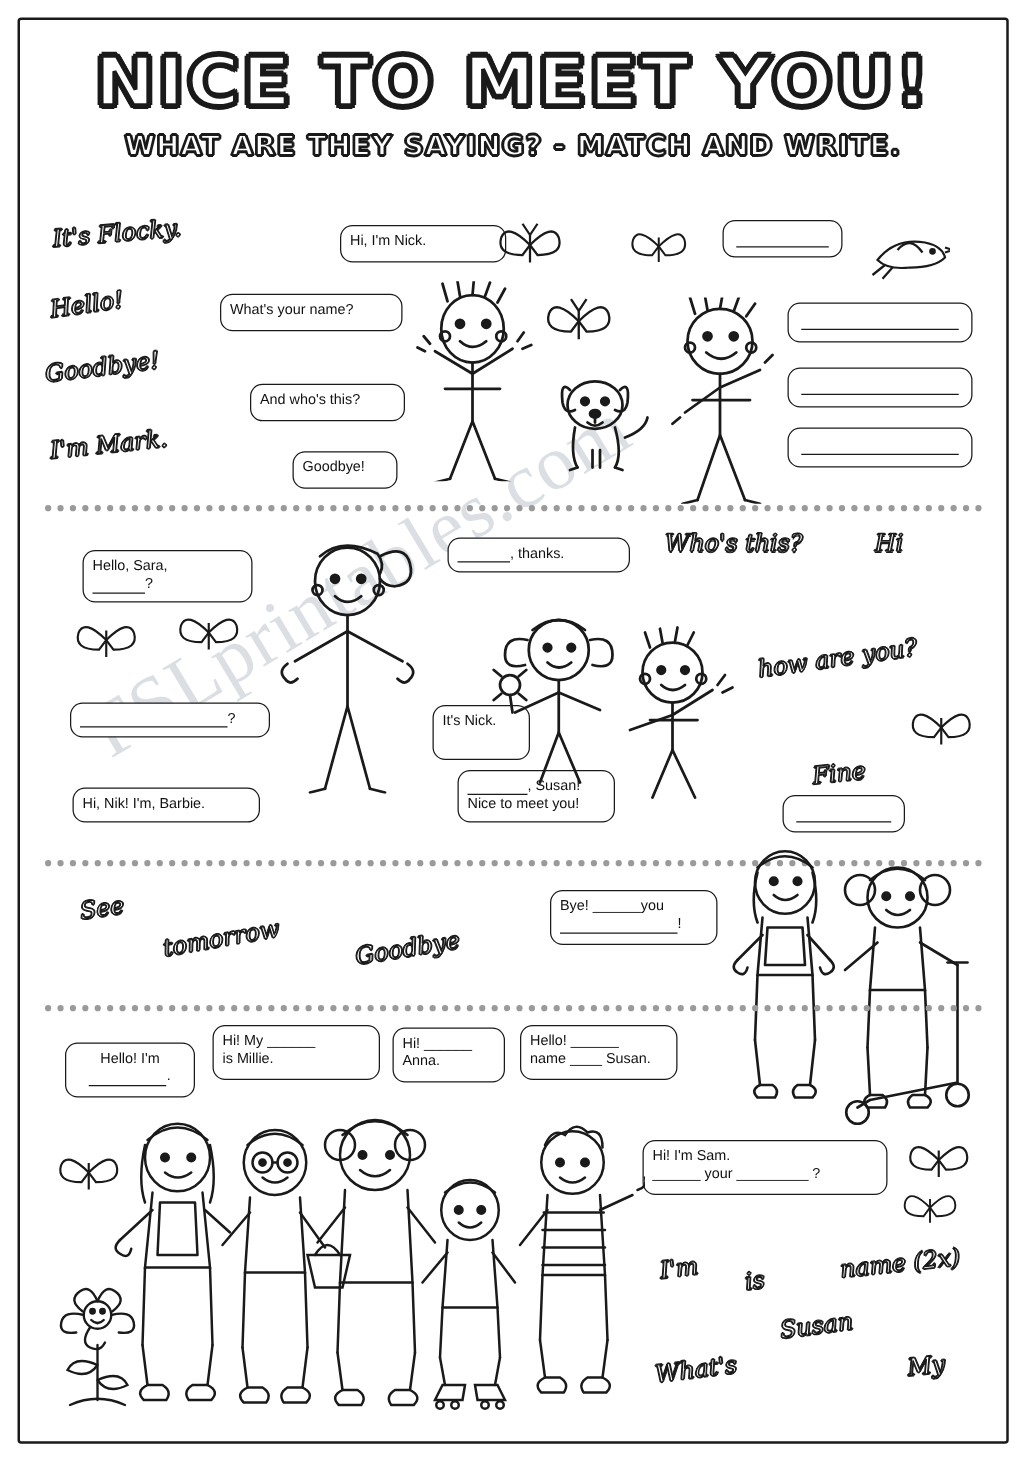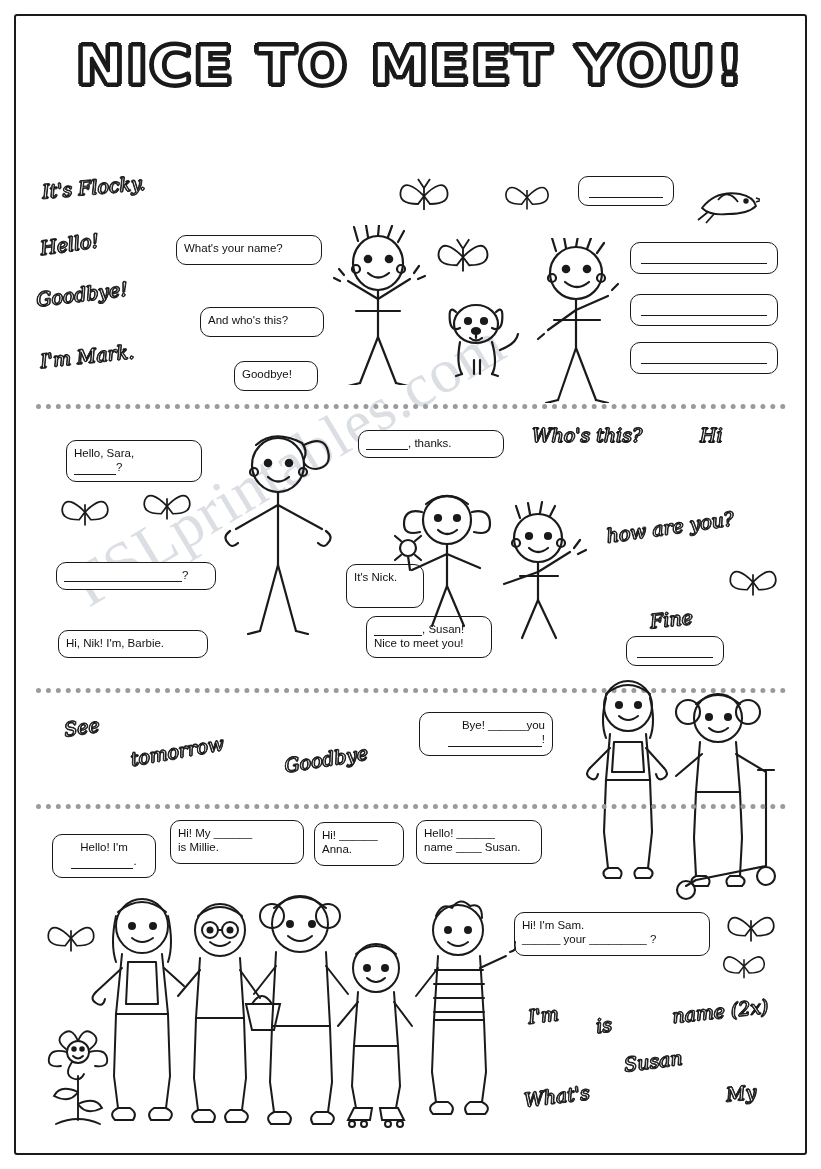--- a/index.html
+++ b/index.html
@@ -141,29 +141,31 @@
   }
 </style>
 </head>
 <body>
 
 <div id="sheet">
   <div class="page-border"></div>
 
   <div class="title-wrap">
     <span class="title">NICE TO MEET YOU!</span>
+    <span class="subtitle">WHAT ARE THEY SAYING? - MATCH AND WRITE.</span>
   </div>
 
   <div class="watermark">FSLprintables.com</div>
 
   <div class="hand" style="left:42px; top:176px; transform:rotate(-5deg);">It's Flocky.</div>
   <div class="hand" style="left:40px; top:233px; transform:rotate(-8deg);">Hello!</div>
   <div class="hand" style="left:36px; top:283px; transform:rotate(-7deg);">Goodbye!</div>
   <div class="hand" style="left:40px; top:345px; transform:rotate(-6deg);">I'm Mark.</div>
 
+  <div class="bubble" style="left:272px; top:180px; width:133px; height:30px;">Hi, I'm Nick.</div>
   <div class="bubble" style="left:176px; top:235px; width:146px; height:30px;">What's your name?</div>
   <div class="bubble" style="left:200px; top:307px; width:124px; height:30px;">And who's this?</div>
   <div class="bubble" style="left:234px; top:361px; width:84px; height:30px;">Goodbye!</div>
 
   <div class="bubble empty-lines" style="left:578px; top:176px; width:96px; height:30px;">
     <span class="fullline"></span>
   </div>
   <div class="bubble empty-lines" style="left:630px; top:242px; width:148px; height:32px;">
     <span class="fullline"></span>
   </div>
@@ -385,21 +387,21 @@
       </g>
     </svg>
   </div>
 
   <div class="dotted" style="top:688px;"></div>
 
   <div class="hand" style="left:64px; top:716px; transform:rotate(-8deg);">See</div>
   <div class="hand" style="left:130px; top:740px; transform:rotate(-10deg);">tomorrow</div>
   <div class="hand" style="left:284px; top:748px; transform:rotate(-9deg);">Goodbye</div>
 
-  <div class="bubble" style="left:419px; top:712px; width:134px; height:44px;text-align:right;">
+  <div class="bubble" style="left:440px; top:712px; width:134px; height:44px;">
     <span>Bye! ______you</span><br>
     <span class="line" style="min-width:94px;"></span><span>!</span>
   </div>
 
   <div class="fig" style="left:584px; top:672px;">
     <svg width="90" height="220" viewBox="0 0 90 220">
       <g fill="none" stroke="#1a1a1a" stroke-width="2.1" stroke-linecap="round">
         <ellipse cx="44" cy="34" rx="24" ry="25"></ellipse>
         <path d="M22 22 Q44 4 66 22"></path>
         <path d="M22 26 Q16 50 22 66 M66 26 Q72 50 66 66"></path>

